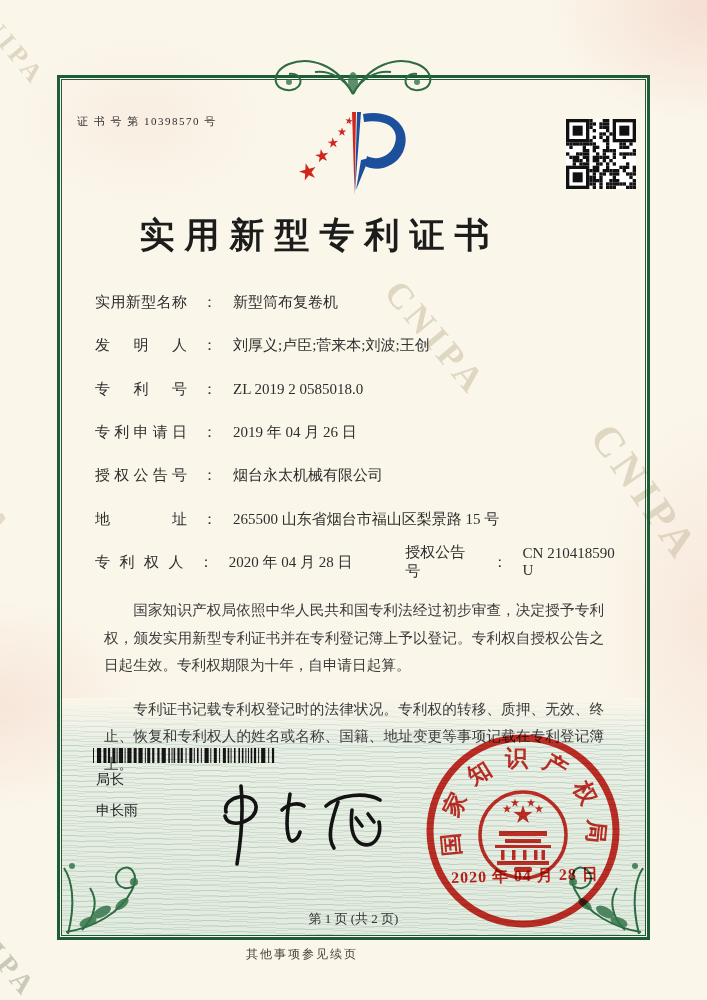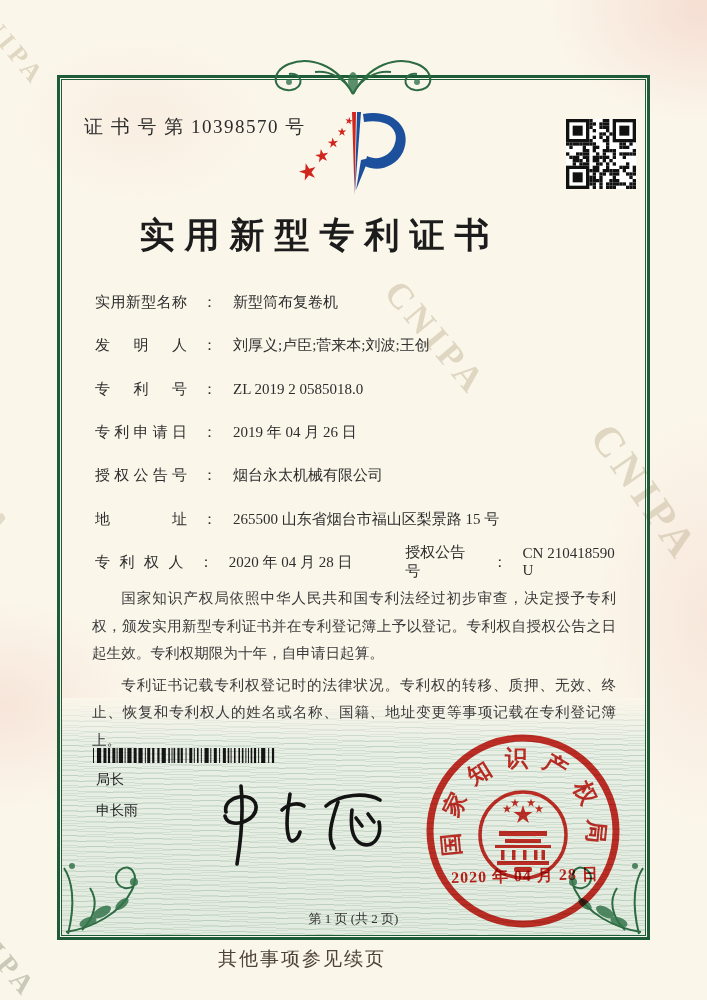--- a/index.html
+++ b/index.html
@@ -41,51 +41,51 @@
   .frame{
     position:absolute;z-index:2;left:57px;top:75px;width:587px;height:859px;
     border:3px solid #1d5b39;
   }
   .frame::after{content:"";position:absolute;inset:1px;border:1px solid #1d5b39;}
   .ornament-top{position:absolute;z-index:3;left:233px;top:48px;}
   .corner{position:absolute;z-index:3;}
   .corner-l{left:62px;top:816px;}
   .corner-r{right:62px;top:816px;transform:scaleX(-1);}
   
-  .cert-no{position:absolute;z-index:4;left:84px;top:114px;font-size:19px;letter-spacing:1.5px;color:#2d2d2d;}
+  .cert-no{position:absolute;z-index:4;left:77px;top:114px;font-size:11px;letter-spacing:1.5px;color:#2d2d2d;}
   .logo{position:absolute;z-index:4;left:290px;top:106px;}
   .qr{position:absolute;z-index:4;left:566px;top:119px;}
   .title{
     position:absolute;z-index:4;left:0;width:629px;top:212px;text-align:center;
     font-size:35px;font-weight:bold;letter-spacing:10px;padding-left:10px;box-sizing:border-box;color:#1c1c1c;
   }
   
   .fields{position:absolute;z-index:4;left:95px;top:281px;width:530px;font-size:15px;color:#2e2e2e;}
   .row{height:43.3px;display:flex;align-items:center;gap:15px;}
   .lbl{display:inline-block;width:92px;text-align:justify;text-align-last:justify;}
   .cl{display:inline-block;width:16px;}
   .valw{display:inline-block;width:168px;}
   
   .bodytext{
     position:absolute;z-index:4;left:88px;top:581px;width:532px;
     font-size:14.6px;line-height:27.6px;text-align:justify;color:#3a3a3a;
   }
-  .bodytext p{margin:4px;text-indent:2em;}
+  .bodytext p{margin:16px;text-indent:2em;}
   
   .barcode{position:absolute;z-index:4;left:93px;top:748px;mix-blend-mode:multiply;}
   .director{position:absolute;z-index:4;left:96px;top:764px;font-size:14px;color:#222;line-height:31px;}
   .sig{position:absolute;z-index:4;left:198px;top:780px;mix-blend-mode:multiply;}
   .seal{position:absolute;z-index:5;left:423px;top:731px;mix-blend-mode:multiply;opacity:.95;}
   .seal-date{
     position:absolute;z-index:6;left:430px;top:866px;width:190px;text-align:center;
     color:#cf251d;font-weight:bold;font-size:16px;letter-spacing:1px;transform:rotate(-1.5deg);
     mix-blend-mode:multiply;
   }
   .page-indicator{position:absolute;z-index:4;left:0;width:707px;top:910px;text-align:center;font-size:13px;color:#333;}
-  .footer-note{position:absolute;z-index:4;left:0;width:604px;top:946px;text-align:center;font-size:19px;color:#4d4337;letter-spacing:2px;}
+  .footer-note{position:absolute;z-index:4;left:0;width:604px;top:946px;text-align:center;font-size:12px;color:#4d4337;letter-spacing:2px;}
 </style>
 </head>
 <body>
 
 <div class="page">
 
   <div class="wm wm1">CNIPA</div>
   <div class="wm wm2">CNIPA</div>
   <div class="wm wm3">CNIPA</div>
   <div class="wm wm4">CNIPA</div>

